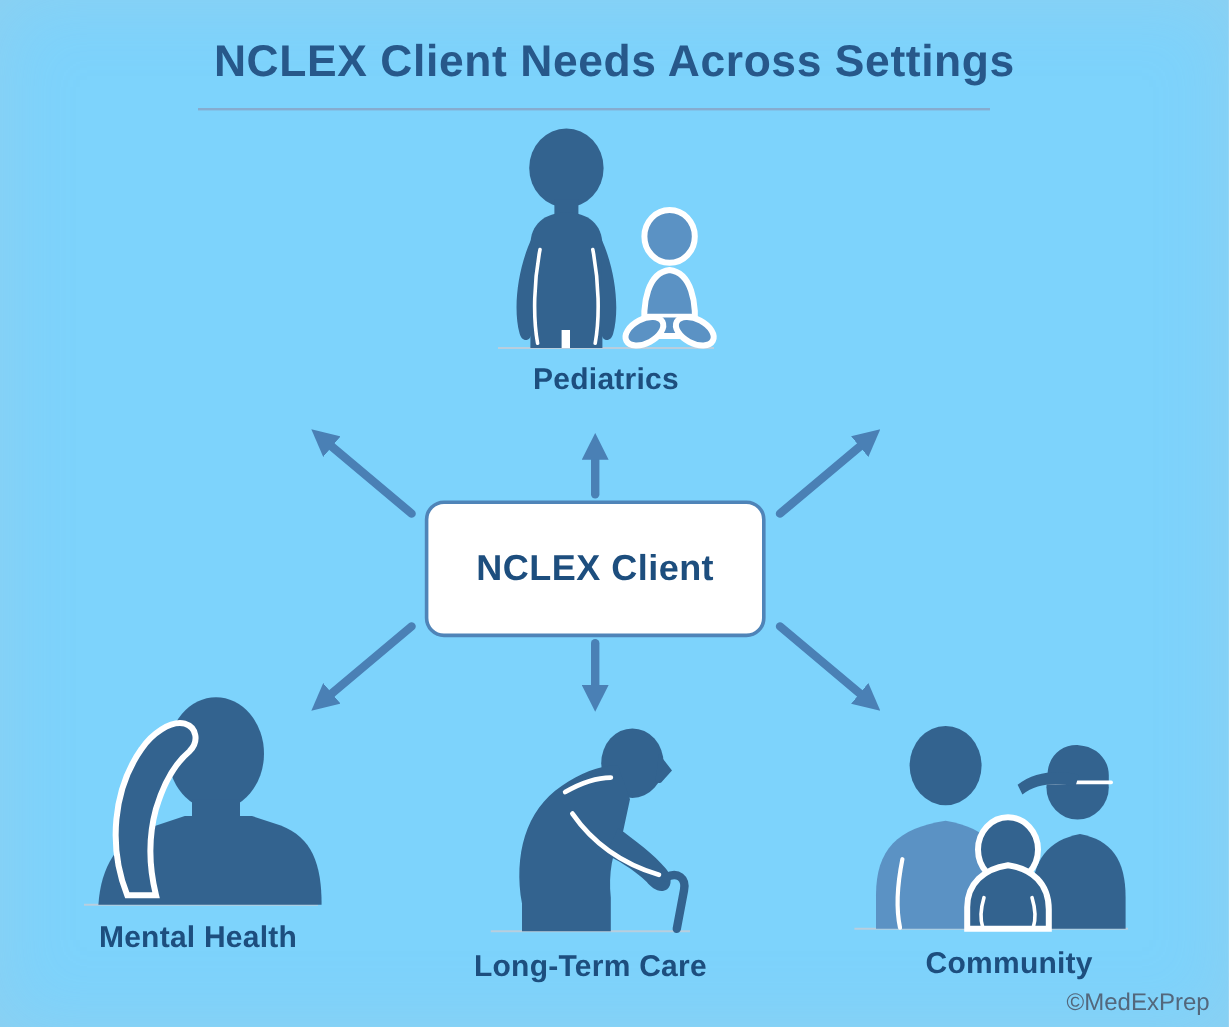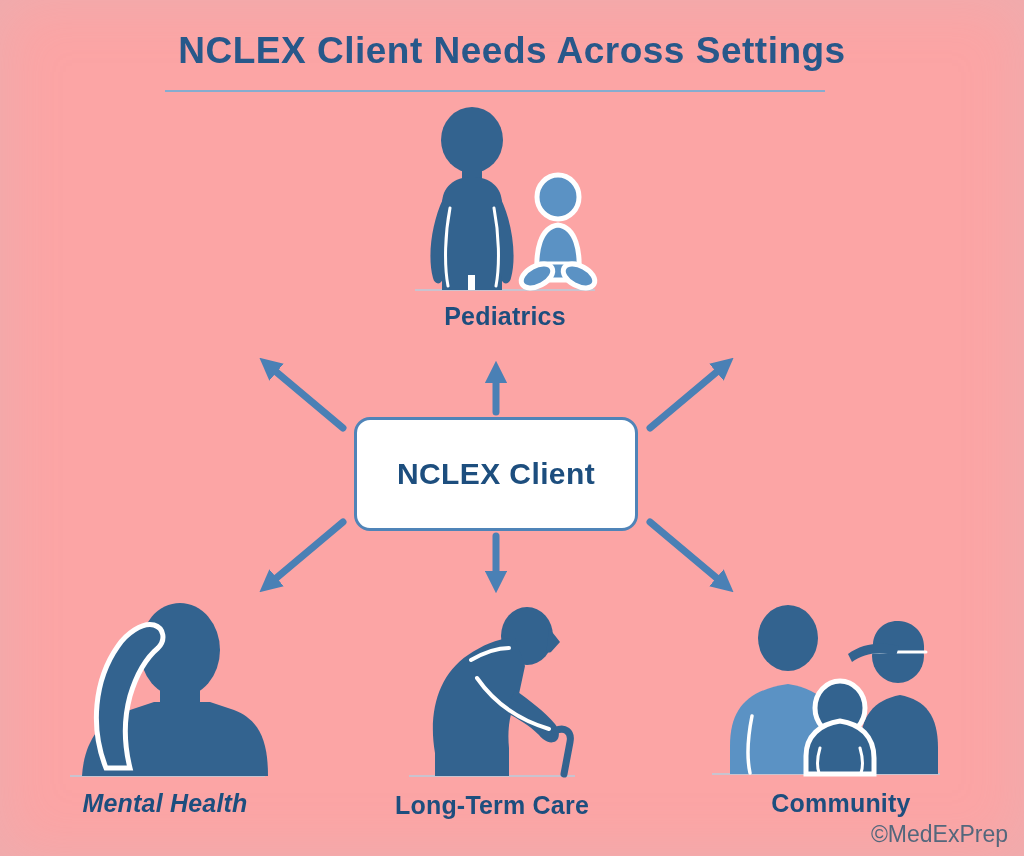--- a/index.html
+++ b/index.html
@@ -10,21 +10,21 @@
     --label-text:#1d4e7e;
     --box-border:#4f84b8;
     --underline:#86accf;
     --ground-line:#b9cede;
     --watermark-text:#53677c;
   }
   *{margin:0;padding:0;box-sizing:border-box;}
   body{background:#e9e9e9;font-family:"Liberation Sans","DejaVu Sans",sans-serif;}
   #stage{
     position:relative;width:1024px;height:856px;margin:0 auto;
-    background:#fca5a5;overflow:hidden;
+    background:#7dd3fc;overflow:hidden;
     box-shadow:inset 0 0 60px rgba(190,198,206,0.25);
   }
   .page-title{
     position:absolute;top:30px;left:0;width:100%;
     text-align:center;font-size:37px;font-weight:700;
     color:var(--title-text);letter-spacing:.5px;
   }
   .title-underline{
     position:absolute;top:90px;left:165px;width:660px;height:2px;
     background:var(--underline);
@@ -47,21 +47,21 @@
   }
   .arrows{position:absolute;left:0;top:0;z-index:2;pointer-events:none;}
   .arrow{stroke:var(--arrow);stroke-width:7;stroke-linecap:round;}
   .fd{fill:var(--figure-dark);}
   .fl{fill:var(--figure-light);}
   .ws{stroke:#fff;fill:none;stroke-linecap:round;}
   .halo{stroke:#fff;stroke-width:5;}
   .gl{stroke:var(--ground-line);stroke-width:1.6;}
   .watermark{
     position:absolute;right:16px;bottom:8px;
-    font-size:23px;color:var(--watermark-text);
+    font-size:20px;color:var(--watermark-text);
   }
 </style>
 </head>
 <body>
 
 <div id="stage">
 
   <h1 class="page-title">NCLEX Client Needs Across Settings</h1>
   <div class="title-underline"></div>
 
@@ -100,21 +100,21 @@
         <path class="fl" d="M128,176 C124,146 131,123 148,121 C165,123 172,146 168,176 Z"></path>
         <ellipse class="fl" cx="127" cy="172" rx="17" ry="10" transform="rotate(-28 127 172)"></ellipse>
         <ellipse class="fl" cx="169" cy="172" rx="17" ry="10" transform="rotate(28 169 172)"></ellipse>
       </g>
       <path class="ws" stroke-width="3" d="M130,159 L166,159"></path>
     </svg>
     <div class="node-label">Pediatrics</div>
   </div>
 
 
-  <div class="station" style="left:45px;top:596px;width:240px;font-style:italic;">
+  <div class="station" style="left:45px;top:574px;width:240px;">
     <svg width="210" height="185" viewBox="0 0 210 185">
       <line class="gl" x1="10" y1="180" x2="205" y2="180"></line>
       <ellipse class="fd" cx="120" cy="54" rx="40" ry="47"></ellipse>
       <rect class="fd" x="100" y="92" width="40" height="20"></rect>
       <path class="fd" d="M22,180 C24,148 38,126 64,116 L94,106 L150,106 L174,114 C200,124 208,146 208,180 Z"></path>
       <path class="fd halo" d="M46,172 C30,132 34,84 58,50 C66,38 82,26 94,29 C104,32 106,44 98,52 C86,62 76,80 70,100 C64,122 64,148 70,172 Z"></path>
     </svg>
     <div class="node-label">Mental Health</div>
   </div>
 

